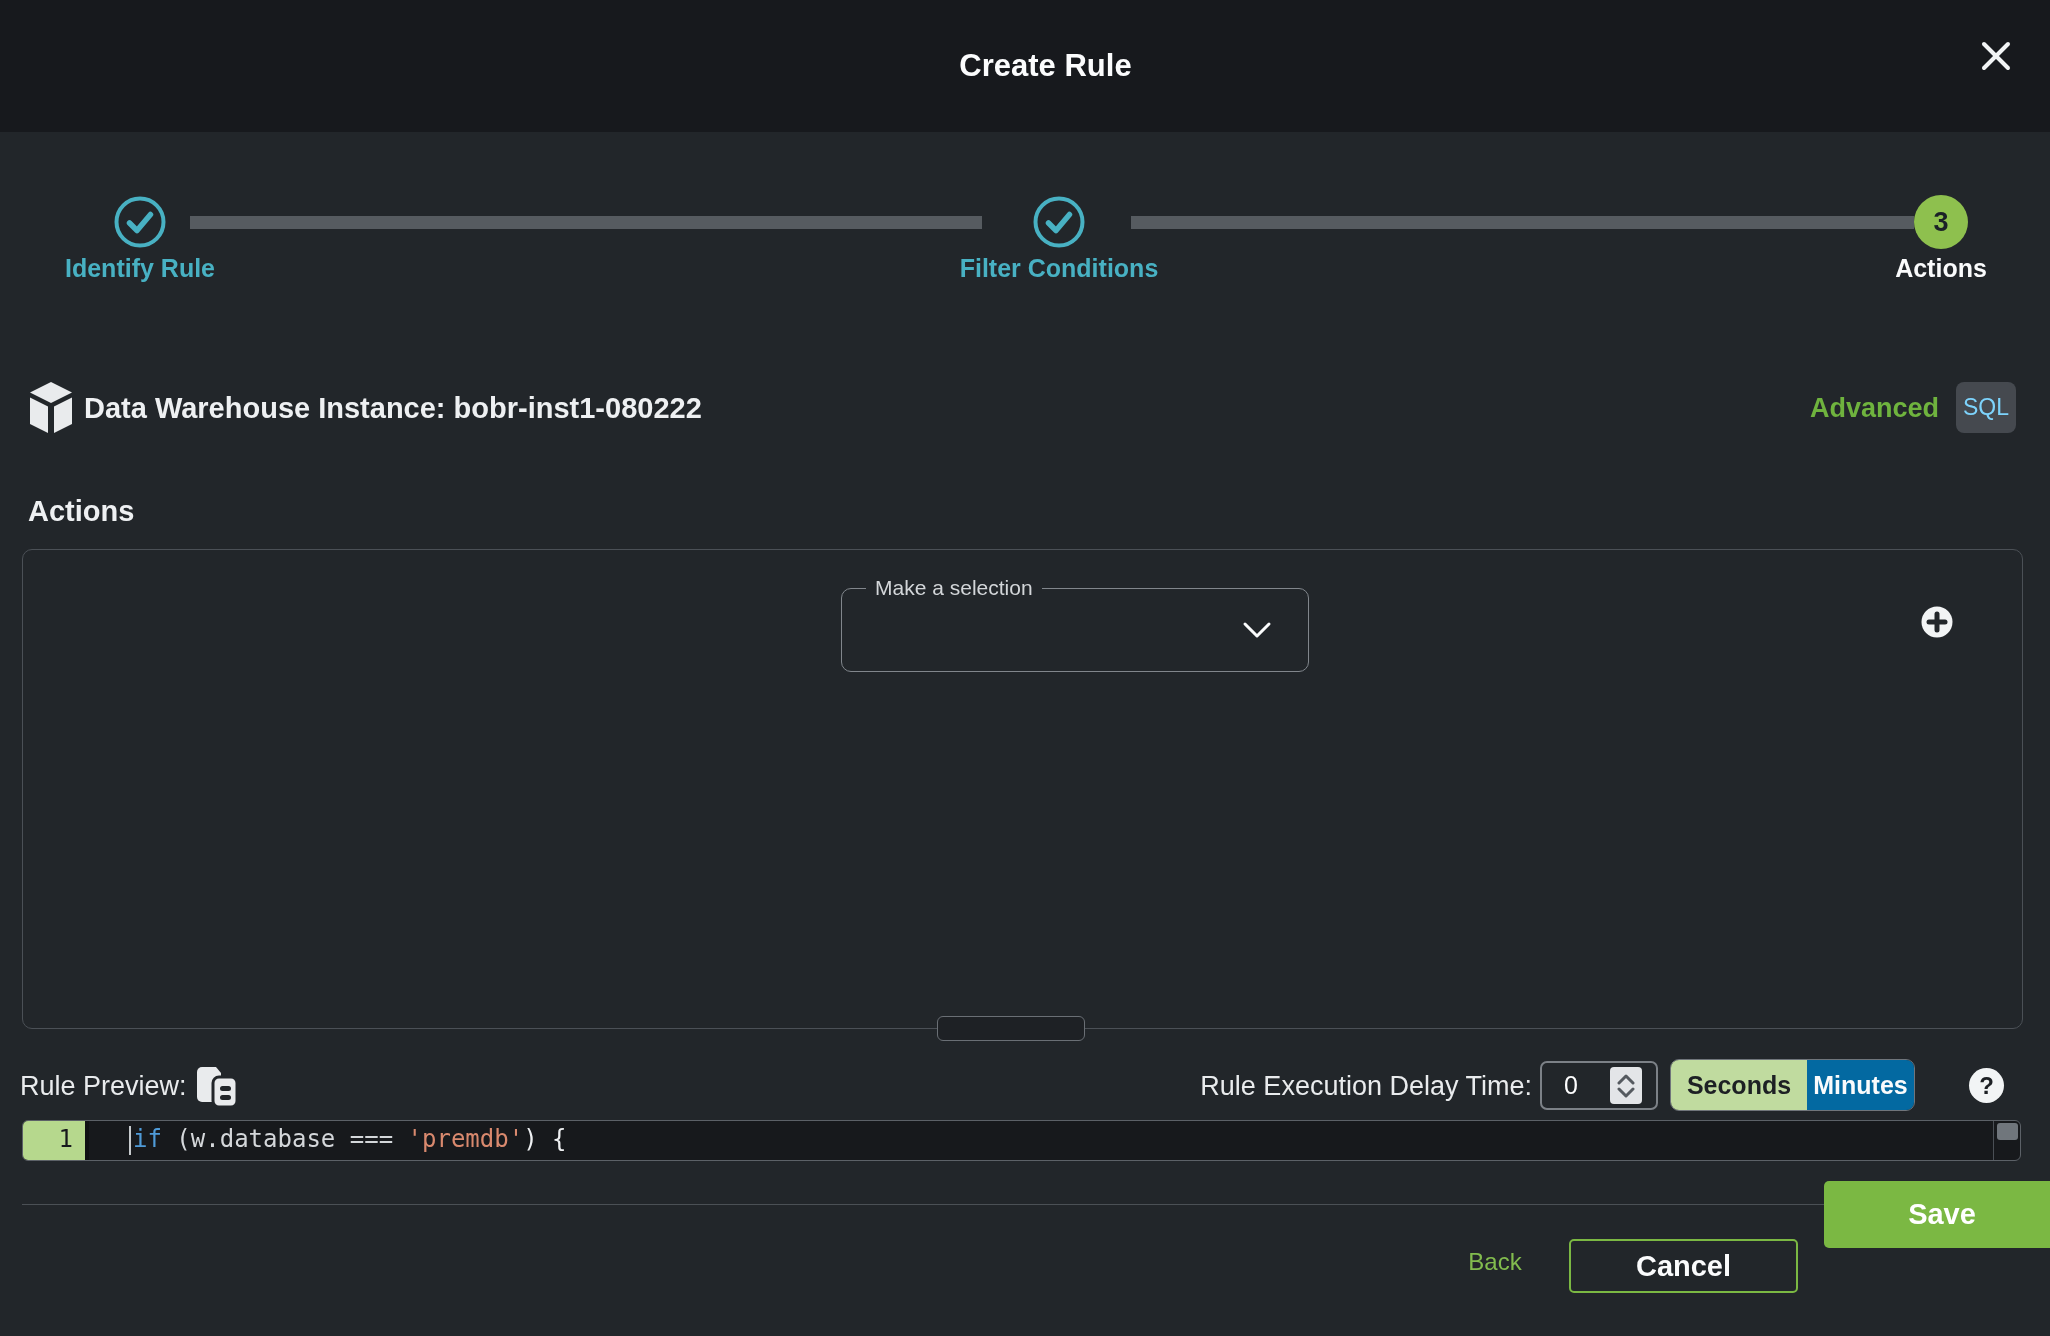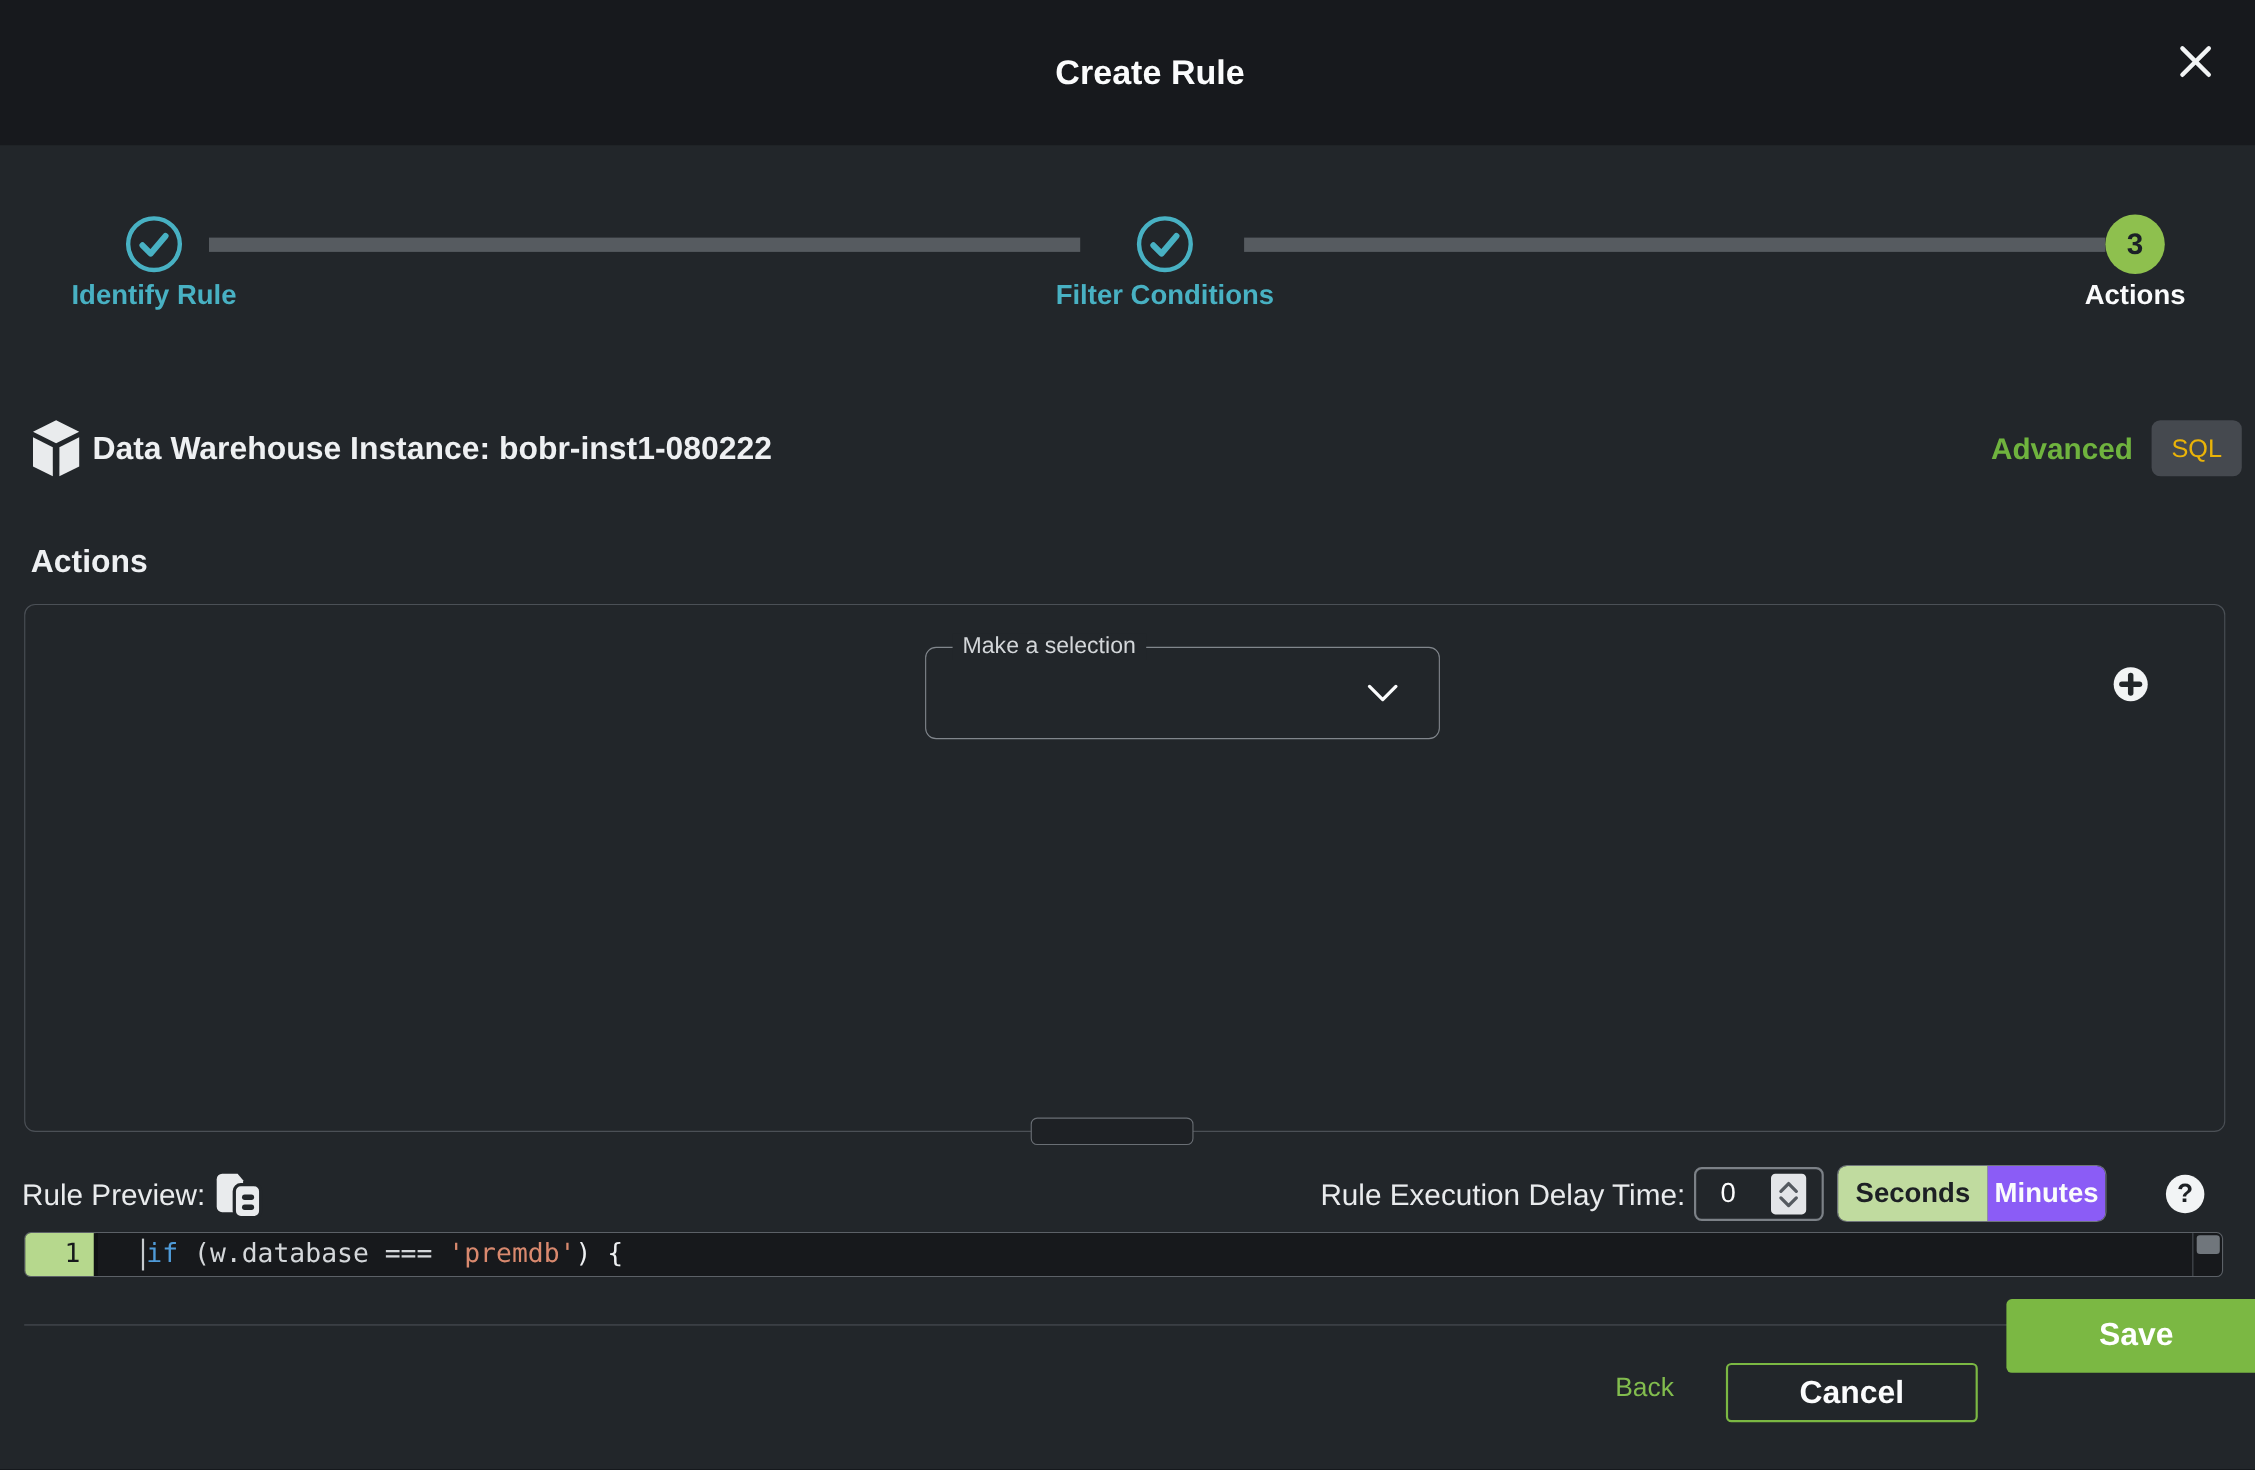--- a/index.html
+++ b/index.html
@@ -22,22 +22,22 @@
   .step-label.current{color:#fafbfc;}
   .step-num-circle{width:54px;height:54px;border-radius:50%;background:#8ec04e;
                    display:flex;align-items:center;justify-content:center;
                    font-size:27px;font-weight:700;color:#1b2027;}
 
   
   .instance-label{position:absolute;left:84px;top:382px;height:52px;line-height:52px;
                   font-size:29px;font-weight:700;color:#eef0f2;}
   .advanced-link{position:absolute;right:111px;top:382px;height:52px;line-height:52px;
                  font-size:27px;font-weight:600;color:#6fb33e;cursor:pointer;}
-  .sql-btn{position:absolute;left:1956px;top:382px;width:82px;height:51px;background:#45494f;
-           border-radius:8px;color:#eab308;font-size:23px;display:flex;align-items:center;
+  .sql-btn{position:absolute;left:1956px;top:382px;width:60px;height:51px;background:#45494f;
+           border-radius:8px;color:#7dd3fc;font-size:23px;display:flex;align-items:center;
            justify-content:center;cursor:pointer;}
 
   .section-heading{position:absolute;left:28px;top:495px;font-size:29px;font-weight:700;color:#eef0f2;}
 
   
   .panel{position:absolute;left:22px;top:549px;width:1999px;height:478px;
          border:1px solid #4b5056;border-radius:10px;}
   .select-field{position:absolute;border:1px solid #81868c;border-radius:10px;cursor:pointer;}
   .select-label{position:absolute;top:-13px;left:24px;background:#22262a;padding:0 9px;
                 font-size:21px;color:#d3d6d9;white-space:nowrap;}
@@ -60,21 +60,21 @@
                font-size:25px;color:#fdfdfe;}
   .spinner{position:absolute;left:68px;top:4px;width:32px;height:37px;background:#e3e5e8;
            border-radius:4px;display:flex;flex-direction:column;align-items:center;
            justify-content:center;gap:2px;cursor:pointer;}
   .unit-toggle{position:absolute;left:1670px;top:1059px;width:245px;height:52px;
                border:1px solid #70757b;border-radius:9px;box-sizing:border-box;
                display:flex;overflow:hidden;justify-content:space-between;}
   .unit-seg{display:flex;align-items:center;justify-content:center;font-size:25px;
             font-weight:600;cursor:pointer;}
   .unit-seg.selected{background:#c0db9f;color:#1d2024;width:136px;}
-  .unit-seg.unselected{background:#8b5cf6;color:#fafbfc;flex:1;}
+  .unit-seg.unselected{background:#0369a1;color:#fafbfc;flex:1;}
   .help-btn{position:absolute;left:1969px;top:1068px;width:35px;height:35px;border-radius:50%;
             background:#f2f4f5;color:#1d2024;font-size:24px;font-weight:800;
             display:flex;align-items:center;justify-content:center;cursor:pointer;}
 
   
   .code-editor{position:absolute;left:22px;top:1120px;width:1999px;height:41px;background:#17191c;
                border:1px solid #5c6167;border-radius:6px;box-sizing:border-box;
                font-family:"DejaVu Sans Mono",monospace;font-size:24px;}
   .gutter{position:absolute;left:0;top:0;bottom:0;width:66px;background:#b6d88d;
           border-radius:5px 0 0 5px;border-right:4px solid #101214;box-sizing:border-box;

